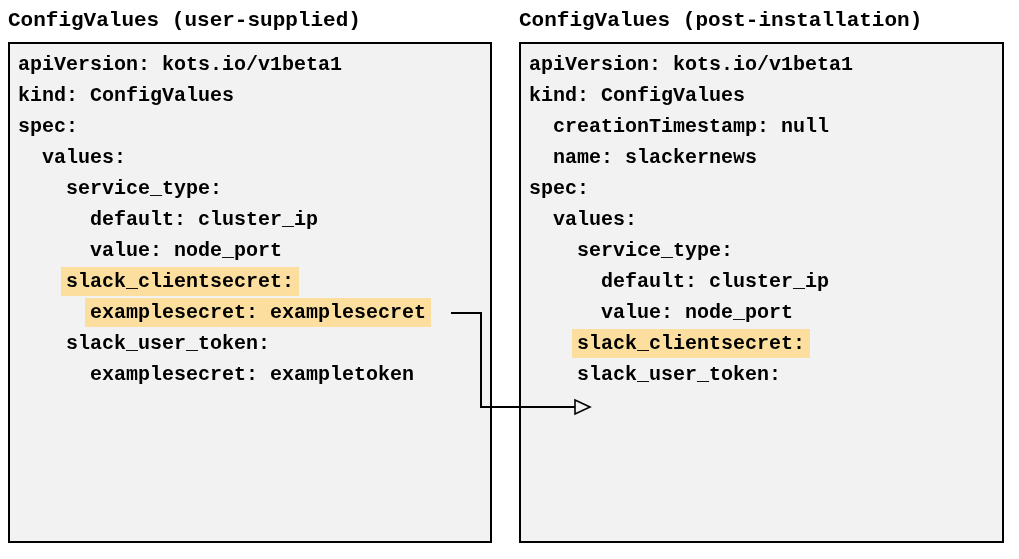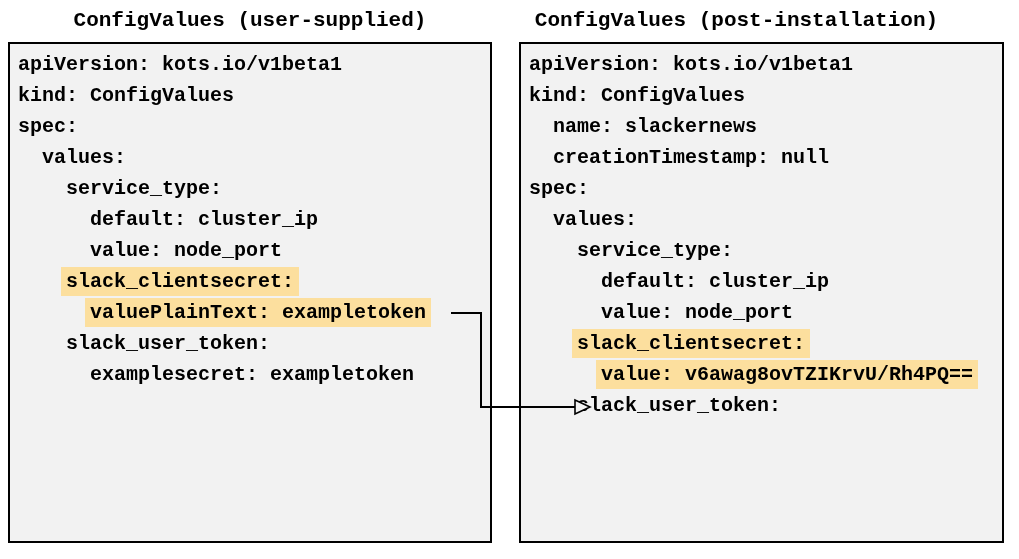--- a/index.html
+++ b/index.html
@@ -12,28 +12,27 @@
     width: 1019px;
     height: 559px;
     background: var(--page-bg, #ffffff);
     overflow: hidden;
   }
   .panel-title {
     position: absolute;
     top: 5px;
     height: 32px;
     line-height: 32px;
-    text-align: center;
     font-size: 21px;
     font-weight: bold;
     color: var(--text, #000000);
     white-space: pre;
   }
   .panel-title.left  { left: 8px;   width: 484px; }
-  .panel-title.right { left: 494px; width: 485px; }
+  .panel-title.right { left: 519px; width: 485px; }
   .panel {
     position: absolute;
     top: 42px;
     height: 501px;
     box-sizing: border-box;
     background: var(--panel-bg, #f2f2f2);
     border: 2px solid var(--panel-border, #000000);
     padding: 5px 14px 0 8px;
     overflow: hidden;
   }
@@ -91,51 +90,50 @@
       <div class="code-line"><span class="code-indent">  </span><span class="code-text">values:</span></div>
 
       <div class="code-line"><span class="code-indent">    </span><span class="code-text">service_type:</span></div>
 
       <div class="code-line"><span class="code-indent">      </span><span class="code-text">default: cluster_ip</span></div>
 
       <div class="code-line"><span class="code-indent">      </span><span class="code-text">value: node_port</span></div>
 
       <div class="code-line"><span class="code-indent">    </span><span class="code-text hl">slack_clientsecret:</span></div>
 
-      <div class="code-line"><span class="code-indent">      </span><span class="code-text hl">valuePlainText: exampletoken</span></div>
+      <div class="code-line"><span class="code-indent">      </span><span class="code-text hl">examplesecret: examplesecret</span></div>
 
       <div class="code-line"><span class="code-indent">    </span><span class="code-text">slack_user_token:</span></div>
 
       <div class="code-line"><span class="code-indent">      </span><span class="code-text">examplesecret: exampletoken</span></div>
     </div>
 
   <div class="panel right">
 
       <div class="code-line"><span class="code-indent"></span><span class="code-text">apiVersion: kots.io/v1beta1</span></div>
 
       <div class="code-line"><span class="code-indent"></span><span class="code-text">kind: ConfigValues</span></div>
 
 
+      <div class="code-line"><span class="code-indent">  </span><span class="code-text">creationTimestamp: null</span></div>
+
       <div class="code-line"><span class="code-indent">  </span><span class="code-text">name: slackernews</span></div>
-
-      <div class="code-line"><span class="code-indent">  </span><span class="code-text">creationTimestamp: null</span></div>
 
       <div class="code-line"><span class="code-indent"></span><span class="code-text">spec:</span></div>
 
       <div class="code-line"><span class="code-indent">  </span><span class="code-text">values:</span></div>
 
       <div class="code-line"><span class="code-indent">    </span><span class="code-text">service_type:</span></div>
 
       <div class="code-line"><span class="code-indent">      </span><span class="code-text">default: cluster_ip</span></div>
 
       <div class="code-line"><span class="code-indent">      </span><span class="code-text">value: node_port</span></div>
 
       <div class="code-line"><span class="code-indent">    </span><span class="code-text hl">slack_clientsecret:</span></div>
 
-      <div class="code-line"><span class="code-indent">      </span><span class="code-text hl">value: v6awag8ovTZIKrvU/Rh4PQ==</span></div>
 
       <div class="code-line"><span class="code-indent">    </span><span class="code-text">slack_user_token:</span></div>
 
     </div>
 
   <svg class="arrow-overlay" viewBox="0 0 1019 559" xmlns="http://www.w3.org/2000/svg">
     <path class="arrow-line" d="M 451 313 H 481 V 407 H 575"></path>
     <polygon class="arrow-head" points="575,400 590,407 575,414"></polygon>
   </svg>
 

